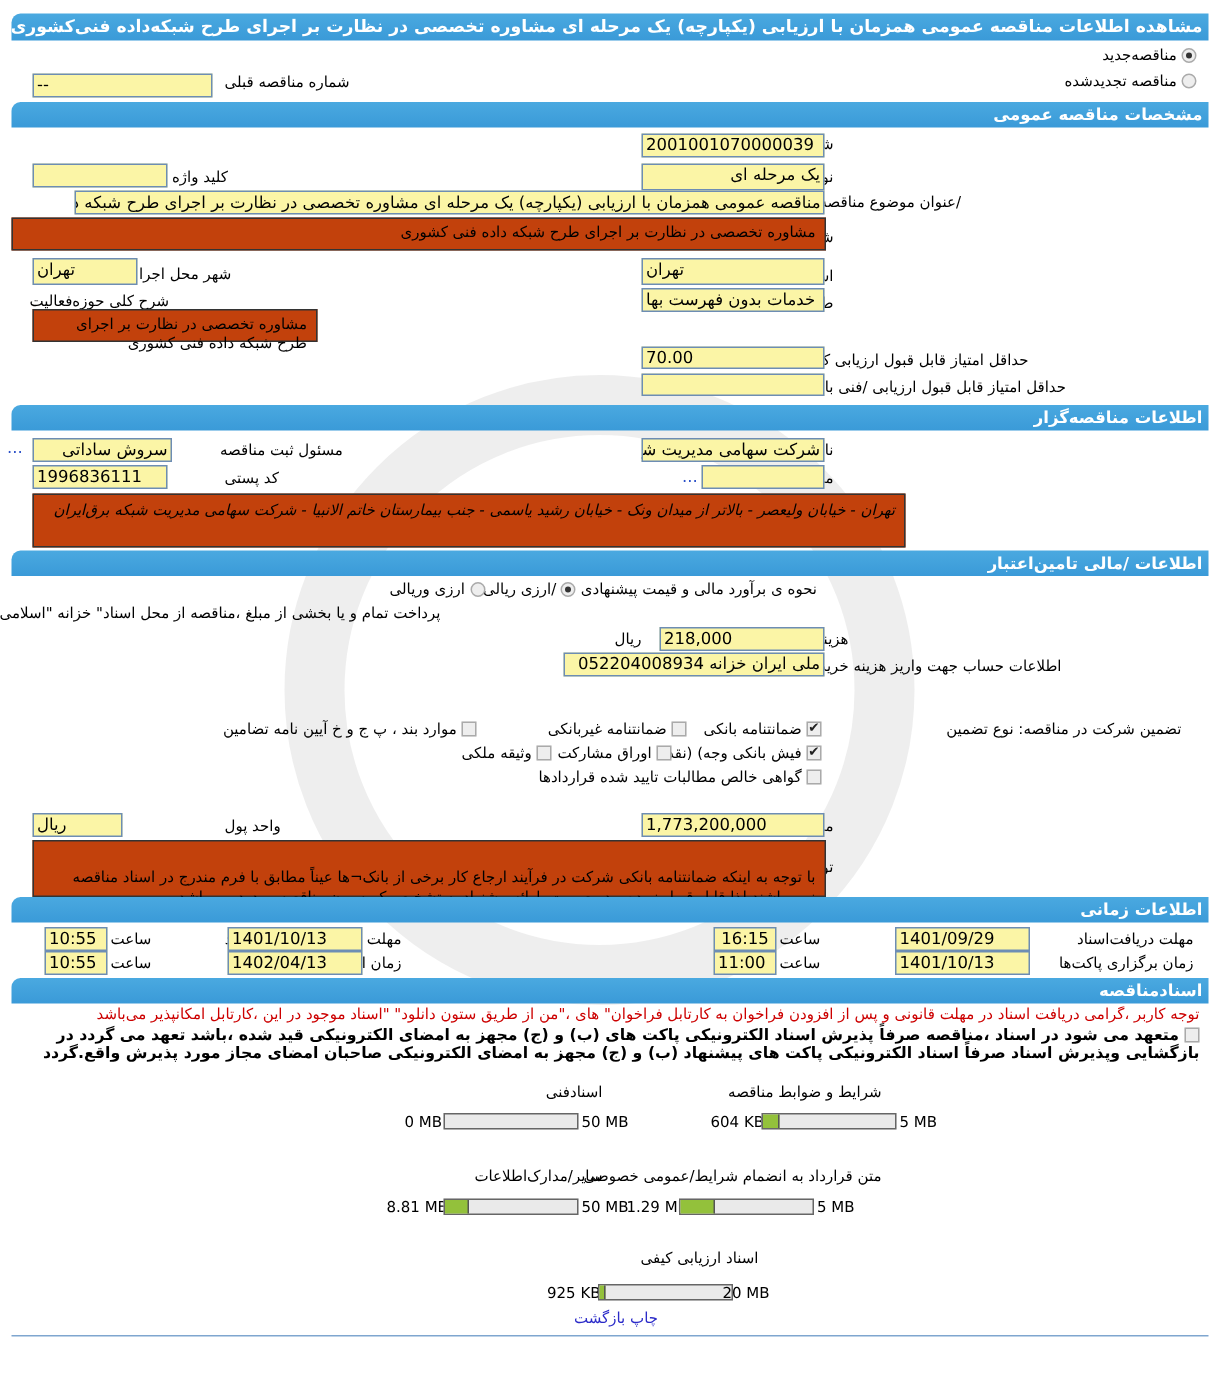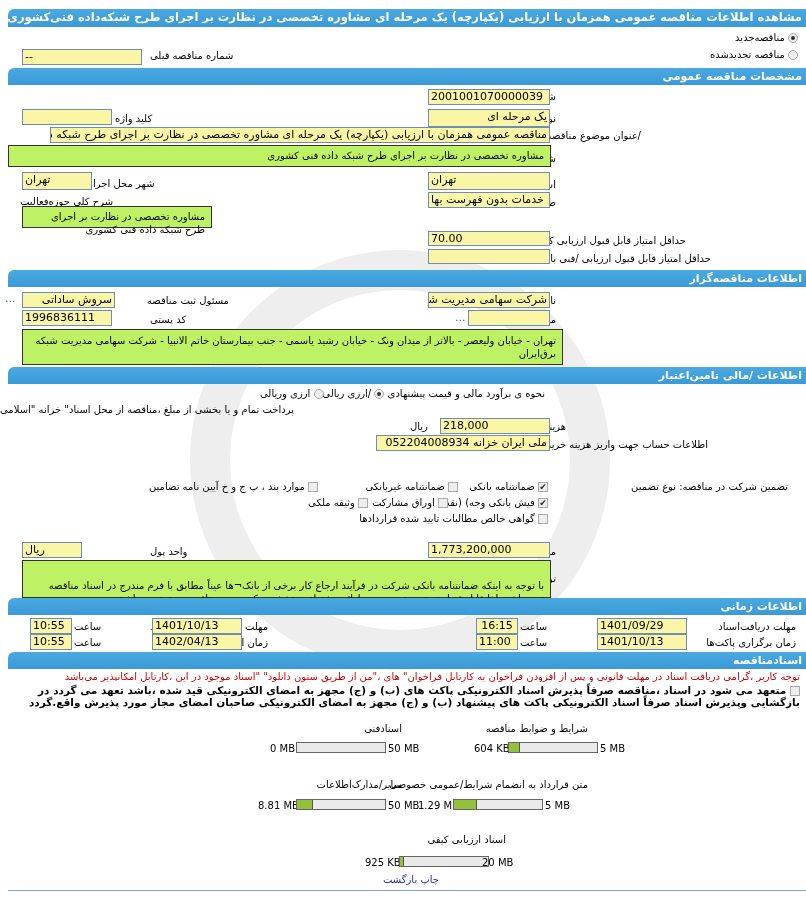--- a/index.html
+++ b/index.html
@@ -2,21 +2,21 @@
 <html><head>
 <meta charset="utf-8">
 <style>
   * { box-sizing: border-box; margin: 0; padding: 0; }
   body { width: 806px; height: 921px; background: #fff; font-family: "DejaVu Sans", sans-serif; font-size: 10px; color: #000; position: relative; overflow: hidden; direction: rtl; }
   .abs { position: absolute; }
   .hdr { position: absolute; left: 8px; right: 0; height: 17px; background: linear-gradient(#4aa9e0, #3a9ad8); color: #fff; font-weight: bold; font-size: 11px; line-height: 17px; padding-right: 4px; border-top-left-radius: 6px; white-space: nowrap; overflow: hidden; }
   .lbl { position: absolute; white-space: nowrap; font-size: 10px; }
   .fld { position: absolute; height: 16px; background: #fbf5a6; border: 1px solid #6d8db4; font-size: 11px; line-height: 14px; padding: 0 2px; white-space: nowrap; overflow: hidden; text-align: left; direction: rtl; }
   .fld.r { text-align: right; }
-  .box { position: absolute; border: 1px solid #333; background: #bef264; font-size: 10px; padding: 4px 6px; direction: rtl; text-align: right; line-height: 13px; }
+  .box { position: absolute; border: 1px solid #333; background: #c2410c; font-size: 10px; padding: 4px 6px; direction: rtl; text-align: right; line-height: 13px; }
   .radio { display: inline-block; width: 10px; height: 10px; border-radius: 50%; border: 1px solid #aaa; background: #eee; vertical-align: middle; position: relative; }
   .radio.on::after { content: ""; position: absolute; left: 2px; top: 2px; width: 4px; height: 4px; border-radius: 50%; background: #333; }
   .chk { display: inline-block; width: 10px; height: 10px; border: 1px solid #aaa; background: #eee; vertical-align: middle; font-size: 9px; line-height: 8px; text-align: center; color: #222; }
   .dots { position: absolute; color: #2b50c8; font-size: 11px; }
   .prog { position: absolute; height: 11px; width: 90px; background: #eaeaea; border: 1px solid #666; direction: ltr; }
   .prog .fill { height: 100%; background: #93c13b; border-right: 1px solid #555; }
   .sz { position: absolute; font-size: 10px; white-space: nowrap; direction: ltr; }
   .watermark { position: absolute; left: 190px; top: 250px; width: 420px; height: 420px; border-radius: 50%; border: 40px solid rgba(160,160,160,0.18); pointer-events: none; }
   .notice { position: absolute; right: 6px; left: 4px; font-size: 10px; color: #c00; white-space: nowrap; overflow: hidden; }
   .bold-note { position: absolute; right: 6px; left: 4px; font-size: 10.5px; font-weight: bold; line-height: 12px; }
@@ -79,21 +79,21 @@
 <div class="fld r" style="left:22px;top:292px;width:93px;">سروش ساداتی</div>
 <div class="dots" style="left:5px;top:292px;">...</div>
 
 <div class="lbl" style="right:250px;top:314px;">مرجع پاسخگویی</div>
 <div class="fld" style="left:468px;top:310px;width:82px;"></div>
 <div class="dots" style="left:455px;top:311px;">...</div>
 <div class="lbl" style="left:150px;top:314px;">کد پستی</div>
 <div class="fld" style="left:22px;top:310px;width:90px;">1996836111</div>
 
 <div class="lbl" style="right:250px;top:347px;">آدرس</div>
-<div class="box" style="left:22px;top:329px;width:541px;height:36px;">تهران - خیابان ولیعصر - بالاتر از میدان ونک - خیابان رشید یاسمی - جنب بیمارستان خاتم الانبیا - شرکت سهامی مدیریت شبکه برق‌ایران</div>
+<div class="box" style="left:22px;top:329px;width:582px;height:36px;font-style:italic;">تهران - خیابان ولیعصر - بالاتر از میدان ونک - خیابان رشید یاسمی - جنب بیمارستان خاتم الانبیا - شرکت سهامی مدیریت شبکه برق‌ایران</div>
 
 <div class="hdr" style="top:367px;">اطلاعات /مالی تامین‌اعتبار</div>
 
 <div class="lbl" style="right:261px;top:388px;">
   <span>نحوه ی برآورد مالی و قیمت پیشنهادی</span>
   <span class="radio on"></span>
   <span>/ارزی ریالی</span>
 </div>
 <div class="lbl" style="left:260px;top:388px;">
   <span class="radio"></span>

